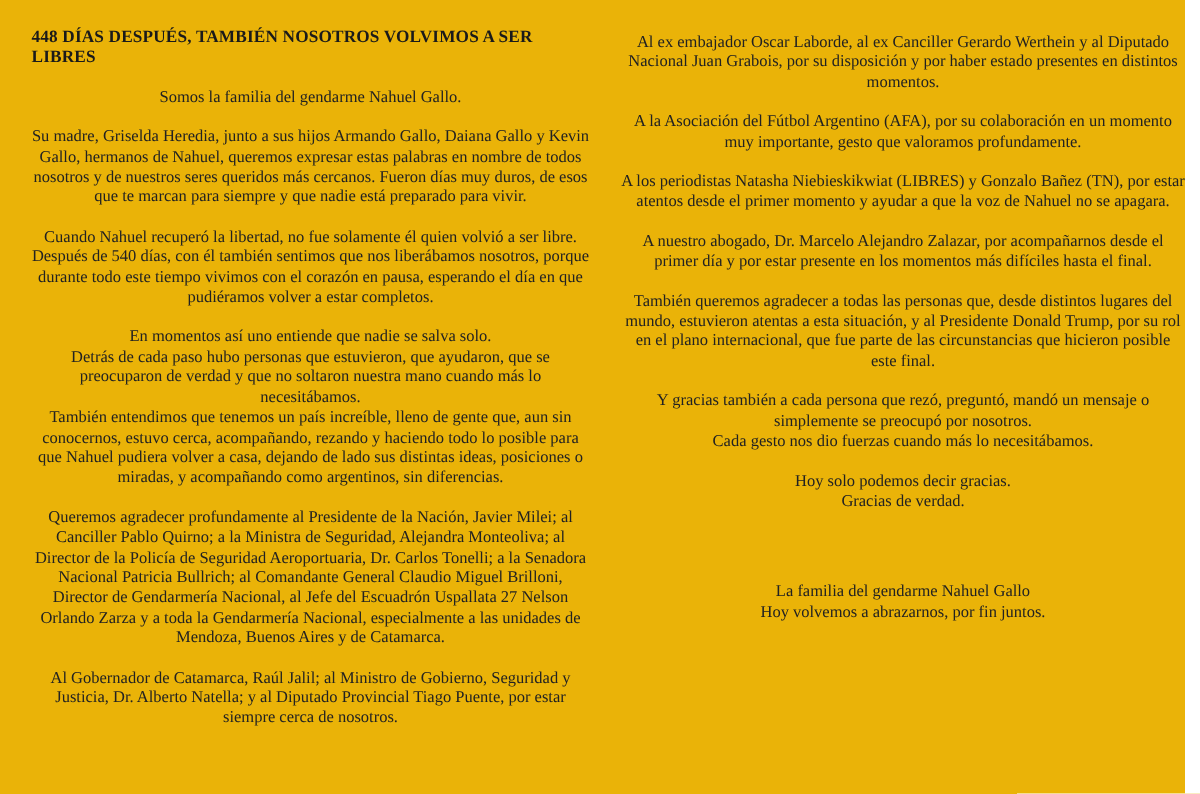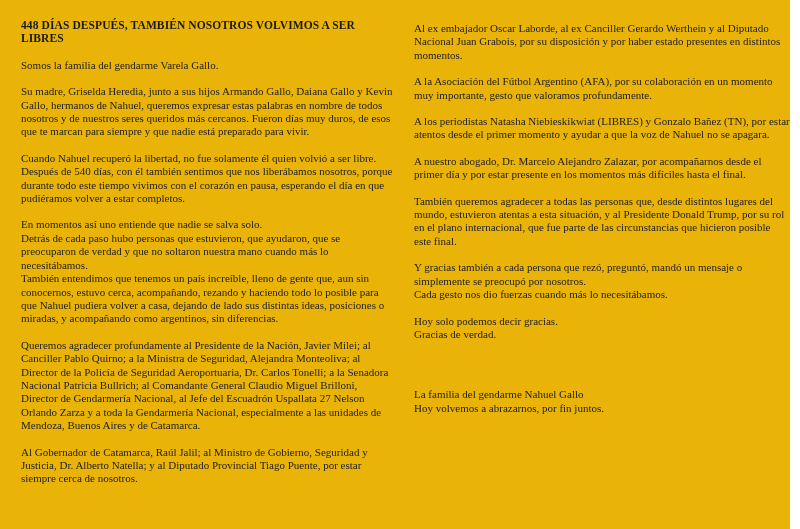--- a/index.html
+++ b/index.html
@@ -36,35 +36,35 @@
     line-height: 13.4px;
     margin: 0 0 13px 0;
     color: #1a1a1a;
     letter-spacing: 0.1px;
   }
   .para {
     font-size: 11px;
     line-height: 13.4px;
     margin: 0 0 13px 0;
     white-space: pre-line;
-    text-align: left;
+    text-align: center;
   }
   .para:last-child {
     margin-bottom: 0;
     margin-top: 47px;
   }
 </style>
 </head>
 <body>
 
 <div class="page">
 
   <div class="col col-left">
     <h1 class="doc-title">448 DÍAS DESPUÉS, TAMBIÉN NOSOTROS VOLVIMOS A SER LIBRES</h1>
-    <p class="para">Somos la familia del gendarme Varela Gallo.</p>
+    <p class="para">Somos la familia del gendarme Nahuel Gallo.</p>
     <p class="para">Su madre, Griselda Heredia, junto a sus hijos Armando Gallo, Daiana Gallo y Kevin Gallo, hermanos de Nahuel, queremos expresar estas palabras en nombre de todos nosotros y de nuestros seres queridos más cercanos. Fueron días muy duros, de esos que te marcan para siempre y que nadie está preparado para vivir.</p>
     <p class="para">Cuando Nahuel recuperó la libertad, no fue solamente él quien volvió a ser libre. Después de 540 días, con él también sentimos que nos liberábamos nosotros, porque durante todo este tiempo vivimos con el corazón en pausa, esperando el día en que pudiéramos volver a estar completos.</p>
     <p class="para">En momentos así uno entiende que nadie se salva solo.
 Detrás de cada paso hubo personas que estuvieron, que ayudaron, que se preocuparon de verdad y que no soltaron nuestra mano cuando más lo necesitábamos.
 También entendimos que tenemos un país increíble, lleno de gente que, aun sin conocernos, estuvo cerca, acompañando, rezando y haciendo todo lo posible para que Nahuel pudiera volver a casa, dejando de lado sus distintas ideas, posiciones o miradas, y acompañando como argentinos, sin diferencias.</p>
     <p class="para">Queremos agradecer profundamente al Presidente de la Nación, Javier Milei; al Canciller Pablo Quirno; a la Ministra de Seguridad, Alejandra Monteoliva; al Director de la Policía de Seguridad Aeroportuaria, Dr. Carlos Tonelli; a la Senadora Nacional Patricia Bullrich; al Comandante General Claudio Miguel Brilloni, Director de Gendarmería Nacional, al Jefe del Escuadrón Uspallata 27 Nelson Orlando Zarza y a toda la Gendarmería Nacional, especialmente a las unidades de Mendoza, Buenos Aires y de Catamarca.</p>
     <p class="para">Al Gobernador de Catamarca, Raúl Jalil; al Ministro de Gobierno, Seguridad y Justicia, Dr. Alberto Natella; y al Diputado Provincial Tiago Puente, por estar siempre cerca de nosotros.</p>
     <p class="para">A la Diputada Nacional Marcela Pagano y a su familia, por su acompañamiento y por haber colaborado desde distintos espacios y ayudaron.</p>
   </div>
 

